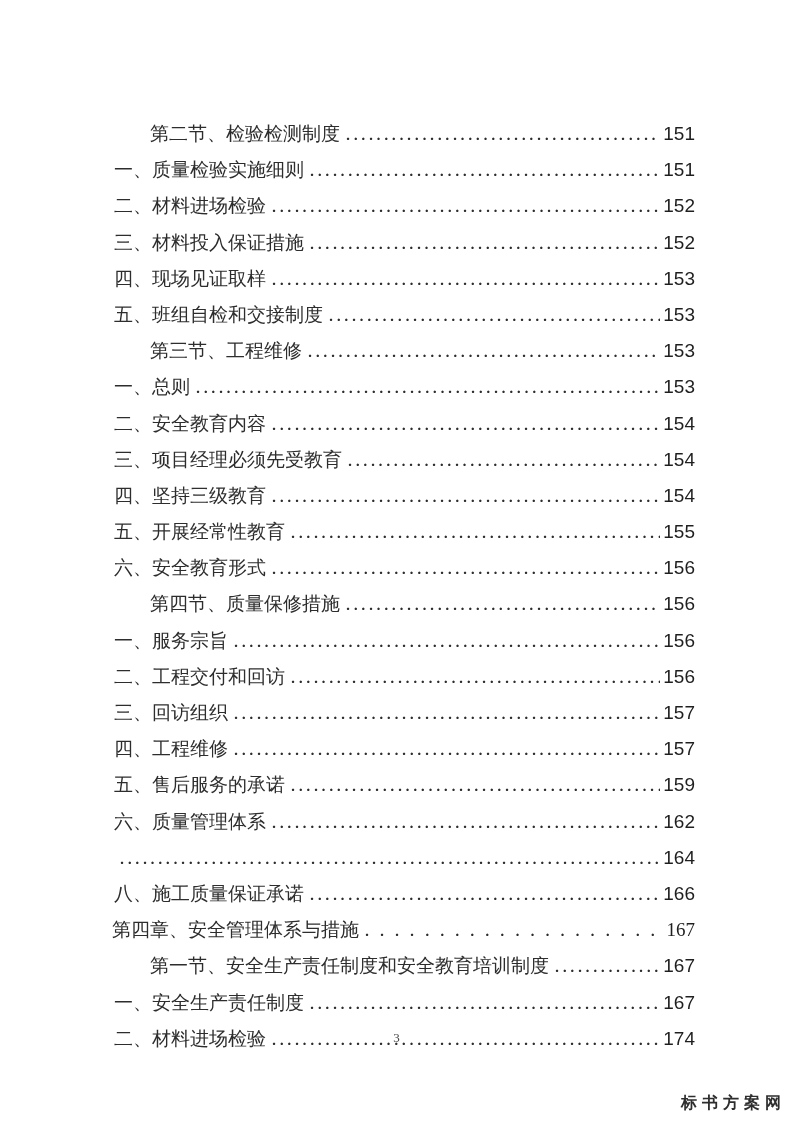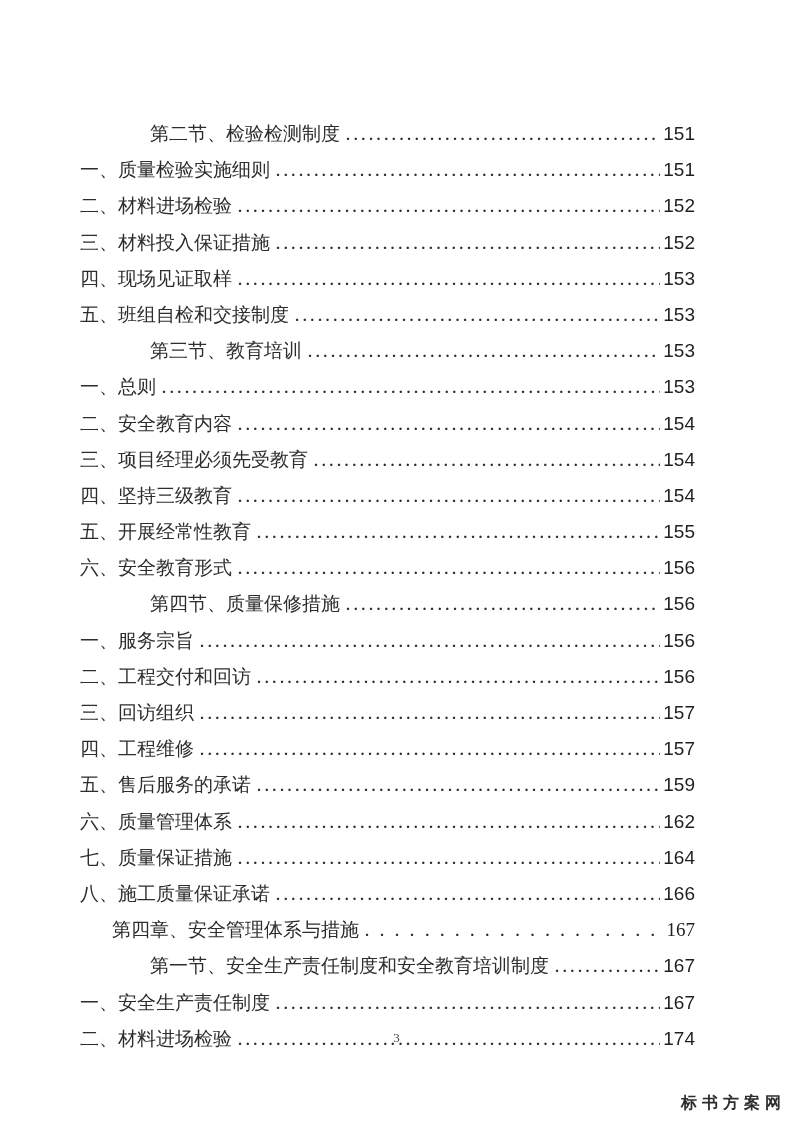--- a/index.html
+++ b/index.html
@@ -26,21 +26,21 @@
   .toc-row {
     display: flex;
     align-items: baseline;
     height: 36.2px;
     line-height: 36.2px;
     font-size: 19px;
     padding-right: 98px;
   }
   .lvl-chapter { padding-left: 112px; }
   .lvl-section { padding-left: 150px; }
-  .lvl-item    { padding-left: 80px; }
+  .lvl-item    { padding-left: 114px; }
   .toc-label {
     white-space: nowrap;
     flex: 0 0 auto;
   }
   .toc-leader {
     flex: 1 1 auto;
     overflow: hidden;
     white-space: nowrap;
     margin: 0 3px 0 5px;
     min-width: 0;
@@ -122,21 +122,21 @@
       <span class="toc-label">四、现场见证取样</span>
       <span class="toc-leader"></span>
       <span class="toc-page">153</span>
     </div>
       <div class="toc-row lvl-item">
       <span class="toc-label">五、班组自检和交接制度</span>
       <span class="toc-leader"></span>
       <span class="toc-page">153</span>
     </div>
       <div class="toc-row lvl-section">
-      <span class="toc-label">第三节、教育培训</span>
+      <span class="toc-label">第三节、工程维修</span>
       <span class="toc-leader"></span>
       <span class="toc-page">153</span>
     </div>
       <div class="toc-row lvl-item">
       <span class="toc-label">一、总则</span>
       <span class="toc-leader"></span>
       <span class="toc-page">153</span>
     </div>
       <div class="toc-row lvl-item">
       <span class="toc-label">二、安全教育内容</span>
@@ -192,21 +192,20 @@
       <span class="toc-label">五、售后服务的承诺</span>
       <span class="toc-leader"></span>
       <span class="toc-page">159</span>
     </div>
       <div class="toc-row lvl-item">
       <span class="toc-label">六、质量管理体系</span>
       <span class="toc-leader"></span>
       <span class="toc-page">162</span>
     </div>
       <div class="toc-row lvl-item">
-      <span class="toc-label">七、质量保证措施</span>
       <span class="toc-leader"></span>
       <span class="toc-page">164</span>
     </div>
       <div class="toc-row lvl-item">
       <span class="toc-label">八、施工质量保证承诺</span>
       <span class="toc-leader"></span>
       <span class="toc-page">166</span>
     </div>
       <div class="toc-row lvl-chapter">
       <span class="toc-label">第四章、安全管理体系与措施</span>

